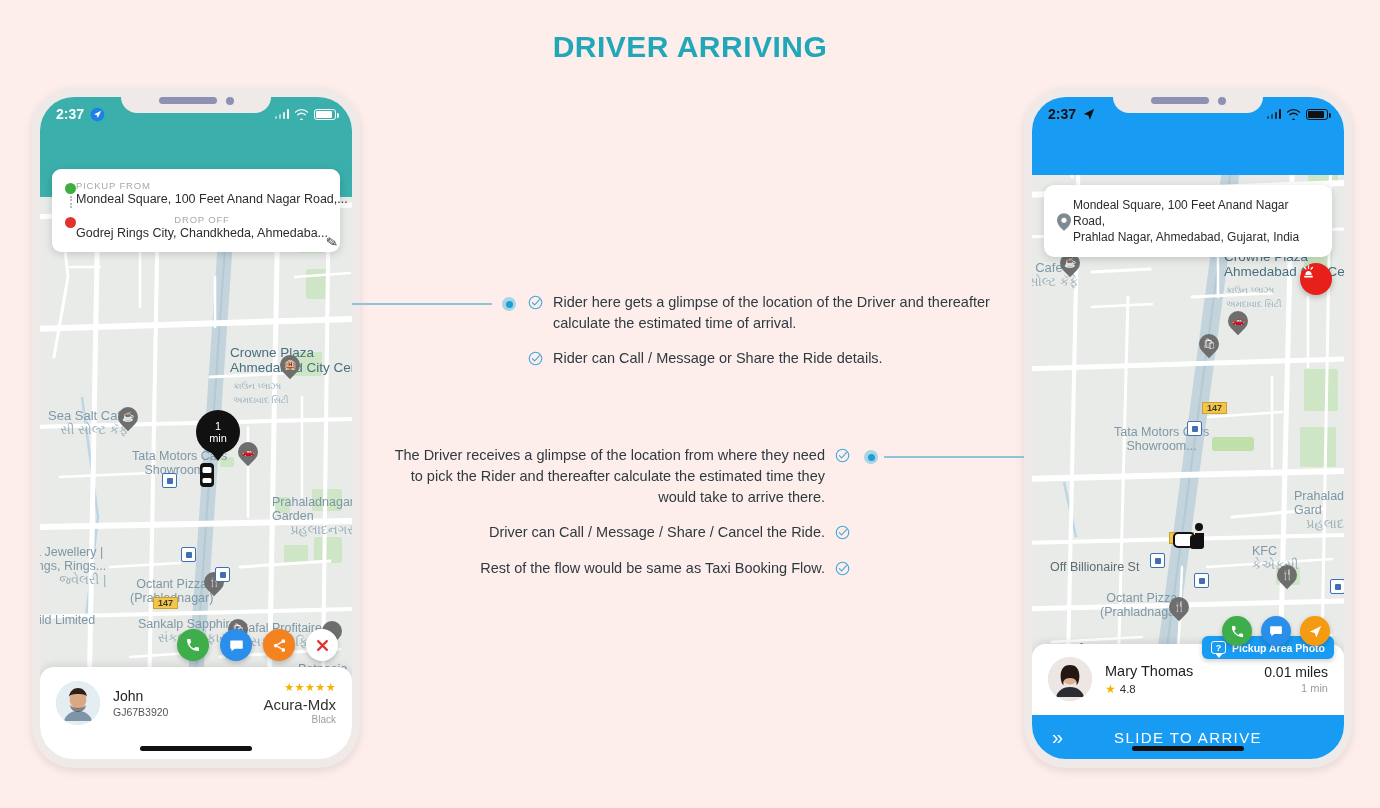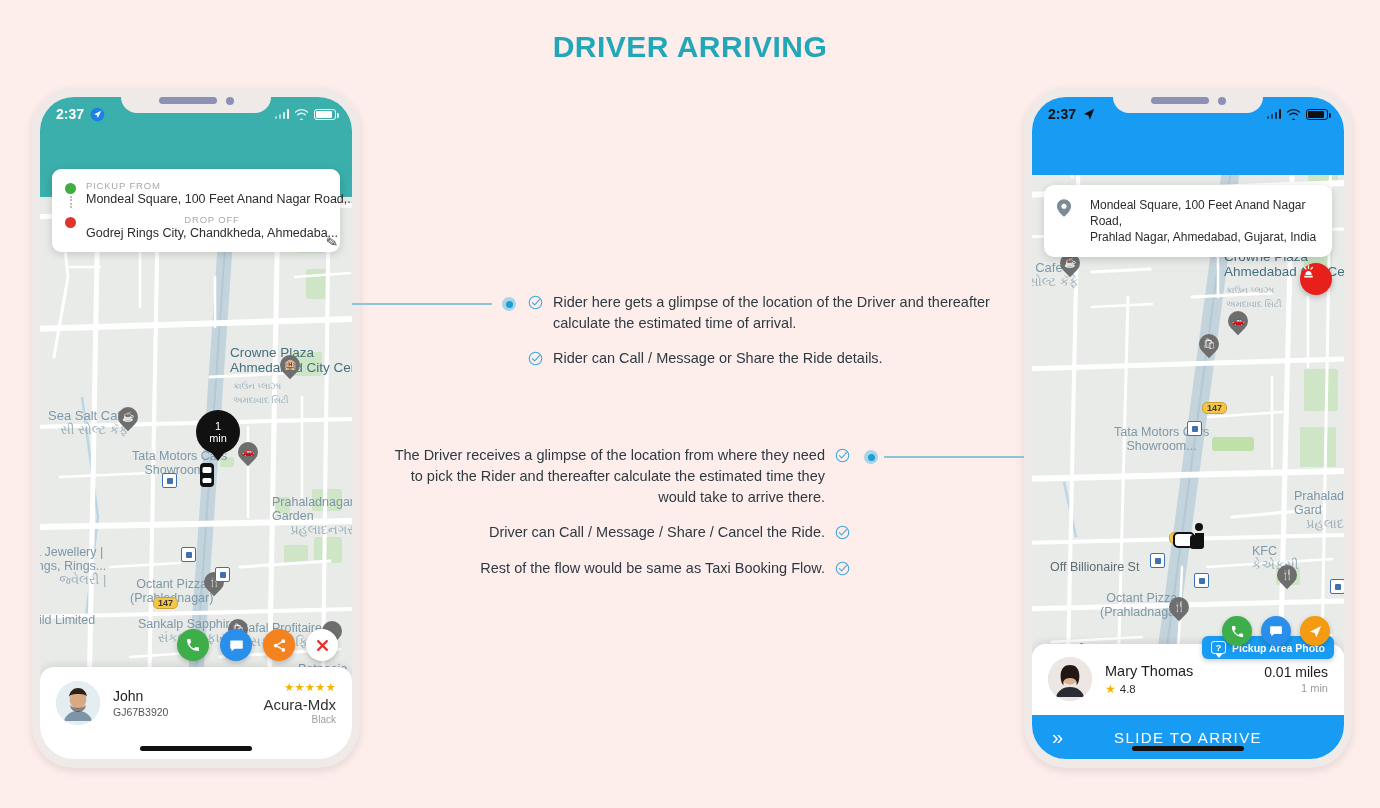--- a/index.html
+++ b/index.html
@@ -63,21 +63,21 @@
   .pin{position:absolute;width:20px;height:26px;}
   .pin .body{
     width:20px;height:20px;border-radius:50% 50% 50% 0;transform:rotate(-45deg);
     background:#6E6E6E;position:absolute;left:0;top:0;
     display:flex;align-items:center;justify-content:center;
   }
   .pin .glyph{transform:rotate(45deg);color:#fff;font-size:10px;line-height:1;}
   .sqpin{position:absolute;width:13px;height:13px;border-radius:2px;background:#fff;border:1.6px solid #3F6FB5;
          display:flex;align-items:center;justify-content:center;}
   .sqpin i{display:block;width:6px;height:6px;background:#3F6FB5;border-radius:1px;}
-  .hwy{position:absolute;background:#F3C64B;border:1px solid #C9A233;border-radius:5px;
+  .hwy{position:absolute;background:#F3C64B;border:1px solid #C9A233;border-radius:0;
        font-size:9px;font-weight:bold;color:#3A3A2C;padding:0px 4px;}
   .google-wm{
     position:absolute;font-size:15px;font-weight:bold;letter-spacing:-.4px;z-index:8;
     font-family:"Liberation Sans",sans-serif;
   }
   .google-wm span:nth-child(1){color:#4285F4}.google-wm span:nth-child(2){color:#EA4335}
   .google-wm span:nth-child(3){color:#FBBC05}.google-wm span:nth-child(4){color:#4285F4}
   .google-wm span:nth-child(5){color:#34A853}.google-wm span:nth-child(6){color:#EA4335}
   .google-wm.grey span{color:#6B6B6B;-webkit-text-stroke:1.5px #fff;paint-order:stroke fill;}
 
@@ -88,21 +88,21 @@
   }
   .hdr-bar{position:absolute;left:0;right:0;top:34px;height:44px;display:flex;align-items:center;}
   .hamb{position:absolute;left:16px;width:24px;display:flex;flex-direction:column;gap:4px;cursor:pointer;}
   .hamb i{display:block;height:3px;border-radius:2px;background:#fff;}
   .hamb i:nth-child(1){width:24px}.hamb i:nth-child(2){width:18px}.hamb i:nth-child(3){width:24px}
   .hdr-title{flex:1;text-align:center;color:#fff;font-size:17px;letter-spacing:1.6px;}
   .route-card{
     position:absolute;left:12px;right:12px;top:72px;background:#fff;border-radius:9px;
     box-shadow:0 2px 8px rgba(0,0,0,.16);padding:11px 13px 12px 13px;z-index:12;box-sizing:border-box;
   }
-  .route-row{display:flex;gap:10px;position:relative;}
+  .route-row{display:flex;gap:0;position:relative;}
   .route-dot{width:11px;height:11px;border-radius:50%;margin-top:3px;flex:none;}
   .dot-green{background:#3EAE3E}.dot-red{background:#E2322C}
   .route-dash{position:absolute;left:5px;top:16px;bottom:-2px;width:0;border-left:2px dotted #BDBDBD;}
   .route-lbl{font-size:9.5px;letter-spacing:.8px;color:#A8A8A8;text-transform:uppercase;}
   .route-val{font-size:12.5px;color:#2C2C2C;margin-top:1px;white-space:nowrap;overflow:hidden;}
   .pencil{position:absolute;right:2px;bottom:2px;font-size:14px;color:#333;transform:rotate(-10deg);}
 
   .eta-badge{
     position:absolute;width:44px;height:44px;border-radius:50%;background:#111;color:#fff;
     display:flex;flex-direction:column;align-items:center;justify-content:center;
@@ -141,21 +141,21 @@
   .dc-col{font-size:10px;color:#9C9C9C;margin-top:1px;}
 
   
   #phone-right{left:1024px;top:88px;}
   .hdr-blue{position:absolute;left:0;right:0;top:0;height:78px;background:#189BF2;z-index:10;}
   .kebab{position:absolute;right:16px;display:flex;flex-direction:column;gap:3px;cursor:pointer;}
   .kebab i{width:4px;height:4px;border-radius:50%;background:#fff;display:block;}
   .addr-card{
     position:absolute;left:12px;right:12px;top:88px;background:#fff;border-radius:10px;
     box-shadow:0 2px 8px rgba(0,0,0,.16);padding:12px 13px;z-index:12;box-sizing:border-box;
-    display:flex;gap:19px;align-items:flex-start;
+    display:flex;gap:2px;align-items:center;
   }
   .addr-txt{font-size:12px;line-height:16px;color:#2C2C2C;}
   .sos{
     position:absolute;width:32px;height:32px;border-radius:50%;background:#E8201B;
     display:flex;align-items:center;justify-content:center;z-index:14;
     box-shadow:0 2px 6px rgba(0,0,0,.25);cursor:pointer;
   }
   .photo-pill{
     position:absolute;background:#189BF2;border-radius:6px;color:#fff;font-size:10.5px;font-weight:bold;
     padding:5px 9px;display:flex;align-items:center;gap:6px;z-index:14;cursor:pointer;

